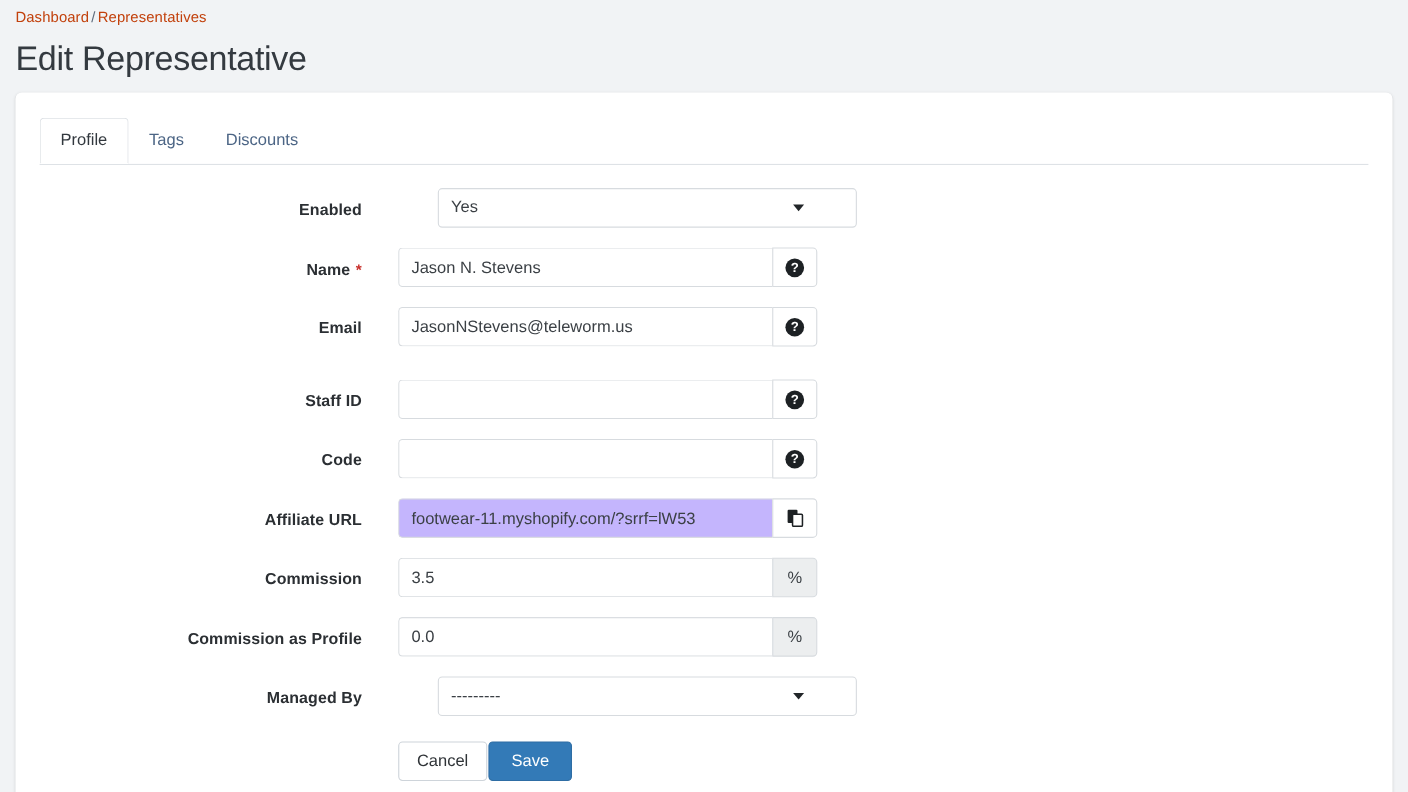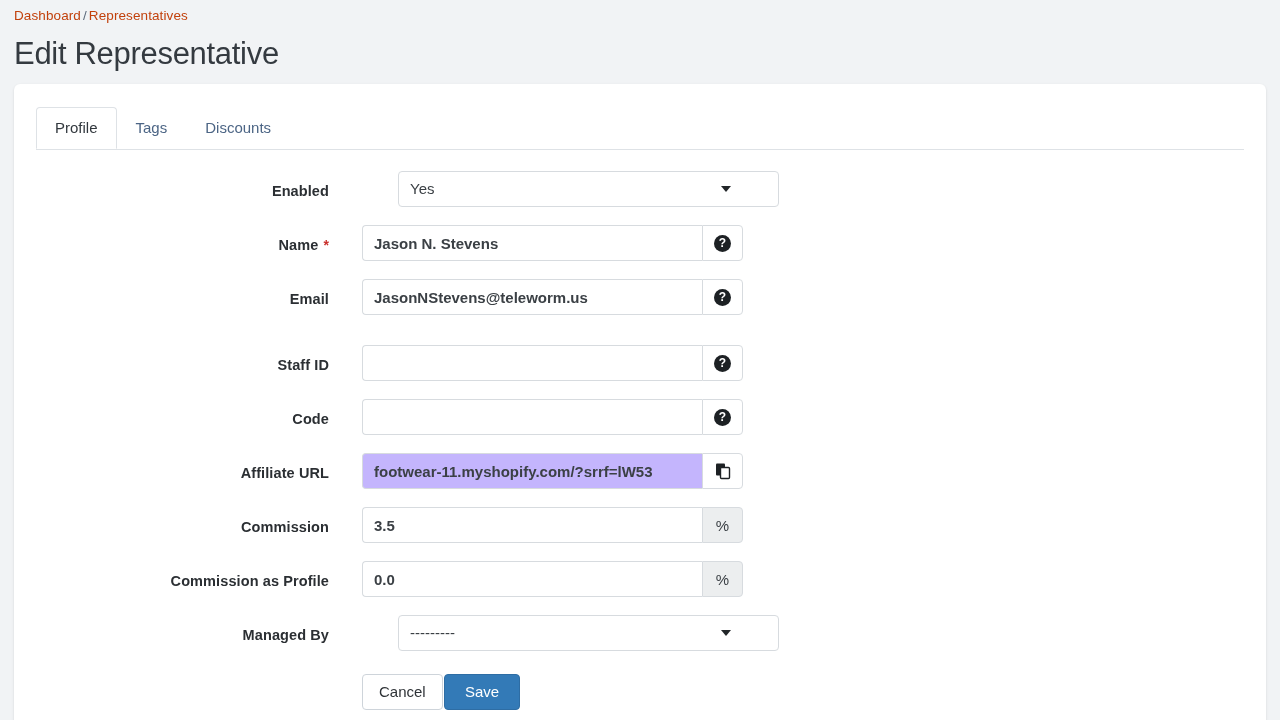--- a/index.html
+++ b/index.html
@@ -126,21 +126,20 @@
     width: 340px;
     height: 36px;
     padding: 6px 11px;
     font-family: "Liberation Sans", sans-serif;
     font-size: 15px;
     color: #3b4045;
     background: #ffffff;
     border: 1px solid #d7dbdf;
     border-radius: 4px;
     outline: none;
-    font-weight: bold;
   }
   .input.readonly {
     background: #c4b5fd;
     color: #3b4045;
   }
   .input.with-addon {
     border-radius: 4px 0 0 4px;
     border-right: none;
   }
 

